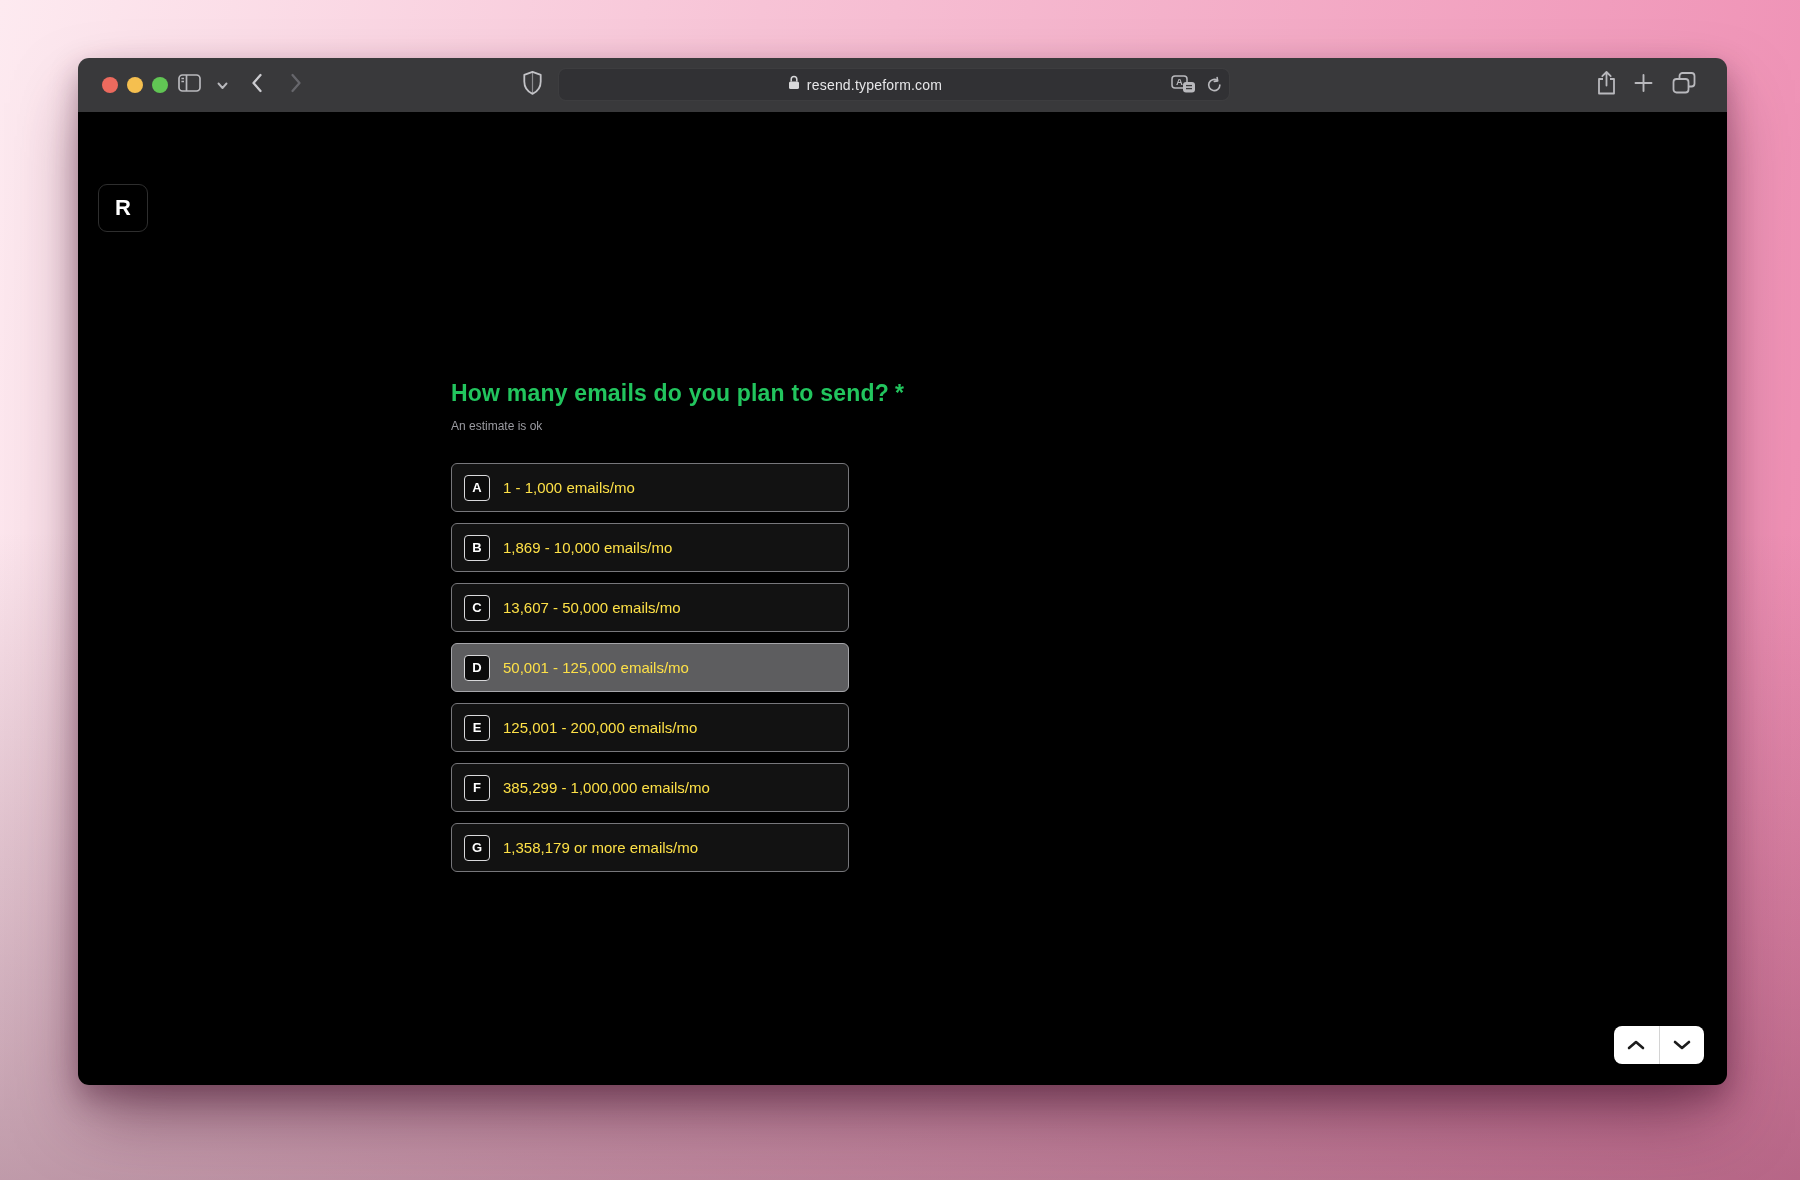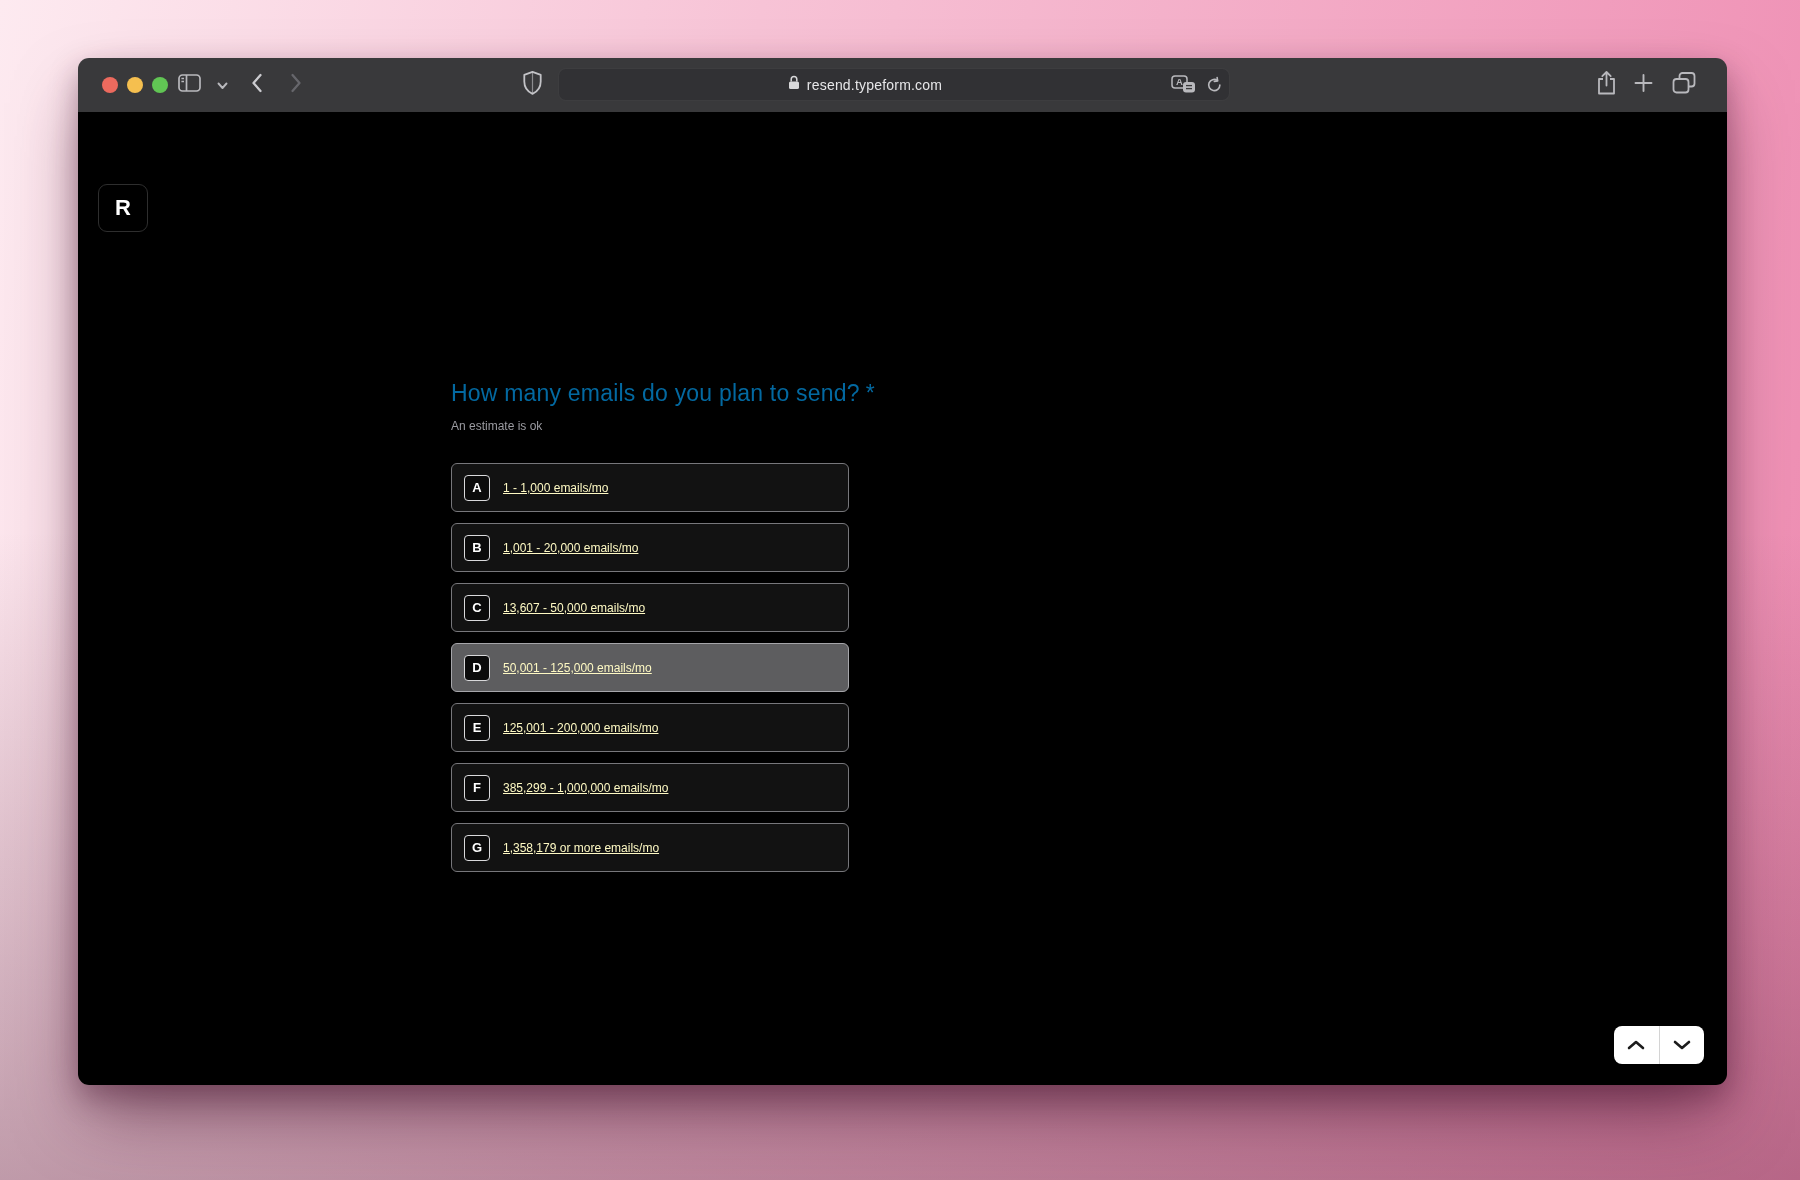--- a/index.html
+++ b/index.html
@@ -48,38 +48,38 @@
   .content {
     flex:1; background:#000; border-radius:0 0 11px 11px; position:relative;
   }
   .site-logo {
     position:absolute; left:20px; top:72px; width:50px; height:48px;
     background:#000; border:1px solid #2e2e2e; border-radius:9px;
     color:#fff; font-size:22px; font-weight:bold;
     display:flex; align-items:center; justify-content:center;
   }
   .qa-block { position:absolute; left:373px; top:268px; }
-  .q-title { color:#0369a1; font-size:23px; font-weight:normal; letter-spacing:.2px; }
+  .q-title { color:#22c55e; font-size:23px; font-weight:bold; letter-spacing:.2px; }
   .q-required { margin-left:6px; }
   .q-sub { margin-top:12px; color:#9b9ba1; font-size:12px; }
 
   .options { margin-top:30px; display:flex; flex-direction:column; gap:11px; }
   .option {
     width:398px; height:49px; background:#121212;
     border:1px solid #77777b; border-radius:6px;
     display:flex; align-items:center; padding:0 12px; cursor:pointer;
   }
   .option.selected { background:#5d5d5f; border-color:#a6a6aa; }
   .key-badge {
     width:26px; height:26px; flex:0 0 26px;
     background:#0b0b0b; border:1px solid #d9d9db; border-radius:4px;
     color:#ffffff; font-size:13px; font-weight:bold;
     display:flex; align-items:center; justify-content:center;
   }
-  .option-label { margin-left:13px; color:#fef9c3; font-size:12px;text-decoration:underline; }
+  .option-label { margin-left:13px; color:#fde047; font-size:15px; }
 
   .nav-arrows {
     position:absolute; right:23px; bottom:21px; width:90px; height:38px;
     background:#ffffff; border-radius:8px; display:flex; overflow:hidden;
     box-shadow:0 1px 4px rgba(0,0,0,.45);
   }
   .nav-btn { flex:1; display:flex; align-items:center; justify-content:center; cursor:pointer; }
   .nav-btn + .nav-btn { border-left:1px solid #d4d4d4; }
 </style>
 </head>
@@ -205,21 +205,21 @@
       </div>
       <div class="q-sub">An estimate is ok</div>
 
       <div class="options">
         <div class="option">
           <span class="key-badge">A</span>
           <span class="option-label">1 - 1,000 emails/mo</span>
         </div>
         <div class="option">
           <span class="key-badge">B</span>
-          <span class="option-label">1,001 - 20,000 emails/mo</span>
+          <span class="option-label">1,869 - 10,000 emails/mo</span>
         </div>
         <div class="option">
           <span class="key-badge">C</span>
           <span class="option-label">13,607 - 50,000 emails/mo</span>
         </div>
         <div class="option selected">
           <span class="key-badge">D</span>
           <span class="option-label">50,001 - 125,000 emails/mo</span>
         </div>
         <div class="option">

